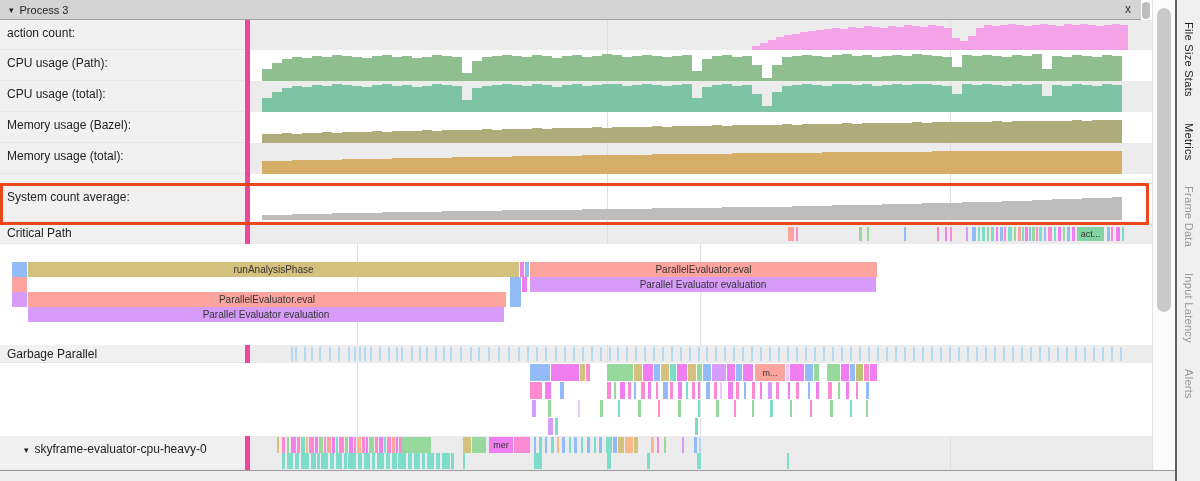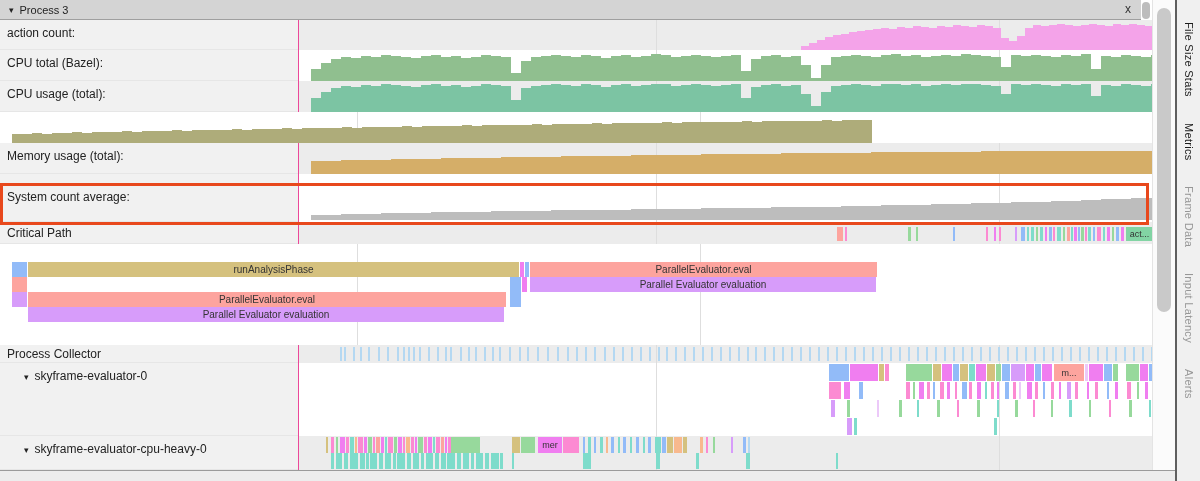--- a/index.html
+++ b/index.html
@@ -7,21 +7,21 @@
        font-family:"Liberation Sans", sans-serif; -webkit-font-smoothing:antialiased;}
   
   .process-header{position:absolute;left:0;top:0;width:1141px;height:20px;background:#d4d4d4;
        border-bottom:1px solid #9f9f9f;box-sizing:border-box;display:flex;align-items:center;}
   .process-header .tri{font-size:9px;color:#222;margin-left:9px;}
   .process-header .ttl{font-size:11px;color:#222;margin-left:6px;}
   .close-btn{position:absolute;right:6px;top:2px;font-size:12px;color:#333;width:14px;text-align:center;}
   
   .rows{position:absolute;left:0;top:20px;width:1152px;}
   .row{display:flex;}
-  .row-label{width:299px;box-sizing:border-box;background:#f1f1f1;border-right:1px solid #ec4899;
+  .row-label{width:250px;box-sizing:border-box;background:#f1f1f1;border-right:5px solid #ec4899;
        box-shadow:inset 0 -1px #e6e6e6;font-size:12px;color:#222;padding-left:7px;padding-top:6px;}
   .row-label .tri{font-size:9px;color:#222;margin-right:6px;}
   .indent{padding-left:24px;}
   .row-track{flex:1;position:relative;overflow:hidden;
        background-image:linear-gradient(#dedede,#dedede),linear-gradient(#dedede,#dedede);
        background-size:1px 100%,1px 100%;background-position:357px 0,700px 0;background-repeat:no-repeat;}
   .bg-gray{background-color:#ececec;} .bg-white{background-color:#ffffff;}
   .h30{height:30px}.h31{height:31px}.h48{height:48px}.h22{height:22px}.h101{height:101px}
   .h18{height:18px}.h73{height:73px}.h34{height:34px}
   .pt16{padding-top:16px}.pt4{padding-top:4px}.pt2{padding-top:2px}
@@ -63,38 +63,39 @@
     <div class="row h30">
       <div class="row-label"><span>action count:</span></div>
       <div class="row-track bg-gray h30">
           <svg width="376" height="30" style="position: absolute; left: 502px; bottom: 0px; display: block;">
             <path d="M0 30 L0 26 L8 26 L8 23 L16 23 L16 20 L24 20 L24 17 L32 17 L32 15 L40 15 L40 14 L48 14 L48 12 L56 12 L56 11 L64 11 L64 10 L72 10 L72 9 L80 9 L80 8 L88 8 L88 9 L96 9 L96 7 L104 7 L104 8 L112 8 L112 6 L120 6 L120 7 L128 7 L128 8 L136 8 L136 6 L144 6 L144 7 L152 7 L152 5 L160 5 L160 6 L168 6 L168 7 L176 7 L176 5 L184 5 L184 6 L192 6 L192 8 L200 8 L200 18 L208 18 L208 21 L216 21 L216 16 L224 16 L224 8 L232 8 L232 5 L240 5 L240 6 L248 6 L248 5 L256 5 L256 4 L264 4 L264 5 L272 5 L272 6 L280 6 L280 5 L288 5 L288 4 L296 4 L296 5 L304 5 L304 6 L312 6 L312 4 L320 4 L320 5 L328 5 L328 4 L336 4 L336 5 L344 5 L344 6 L352 6 L352 5 L360 5 L360 4 L368 4 L368 5 L376 5 L376 30 Z" fill="#f4a3e9"></path>
           </svg>
         </div>
     </div>
 
     <div class="row h31">
-      <div class="row-label"><span>CPU total (Bazel):</span></div>
+      <div class="row-label"><span>CPU usage (Path):</span></div>
       <div class="row-track bg-white h31">
           <svg width="860" height="31" style="position: absolute; left: 12px; bottom: 0px; display: block;">
             <path d="M0 31 L0 19 L10 19 L10 13 L20 13 L20 9 L30 9 L30 7 L40 7 L40 8 L50 8 L50 6 L60 6 L60 7 L70 7 L70 5 L80 5 L80 6 L90 6 L90 7 L100 7 L100 8 L110 8 L110 6 L120 6 L120 5 L130 5 L130 7 L140 7 L140 6 L150 6 L150 8 L160 8 L160 7 L170 7 L170 5 L180 5 L180 6 L190 6 L190 7 L200 7 L200 23 L210 23 L210 11 L220 11 L220 7 L230 7 L230 6 L240 6 L240 5 L250 5 L250 6 L260 6 L260 7 L270 7 L270 5 L280 5 L280 6 L290 6 L290 8 L300 8 L300 6 L310 6 L310 5 L320 5 L320 7 L330 7 L330 6 L340 6 L340 4 L350 4 L350 5 L360 5 L360 7 L370 7 L370 6 L380 6 L380 5 L390 5 L390 6 L400 6 L400 7 L410 7 L410 6 L420 6 L420 5 L430 5 L430 21 L440 21 L440 9 L450 9 L450 6 L460 6 L460 5 L470 5 L470 7 L480 7 L480 6 L490 6 L490 15 L500 15 L500 28 L510 28 L510 15 L520 15 L520 7 L530 7 L530 6 L540 6 L540 5 L550 5 L550 6 L560 6 L560 7 L570 7 L570 5 L580 5 L580 4 L590 4 L590 6 L600 6 L600 5 L610 5 L610 7 L620 7 L620 6 L630 6 L630 5 L640 5 L640 6 L650 6 L650 4 L660 4 L660 5 L670 5 L670 6 L680 6 L680 7 L690 7 L690 17 L700 17 L700 5 L710 5 L710 6 L720 6 L720 5 L730 5 L730 6 L740 6 L740 7 L750 7 L750 5 L760 5 L760 6 L770 6 L770 4 L780 4 L780 19 L790 19 L790 6 L800 6 L800 7 L810 7 L810 5 L820 5 L820 6 L830 6 L830 7 L840 7 L840 5 L850 5 L850 6 L860 6 L860 31 Z" fill="#90bf8f"></path>
           </svg>
         </div>
     </div>
 
     <div class="row h31">
       <div class="row-label"><span>CPU usage (total):</span></div>
       <div class="row-track bg-gray h31">
           <svg width="860" height="31" style="position: absolute; left: 12px; bottom: 0px; display: block;">
             <path d="M0 31 L0 17 L10 17 L10 11 L20 11 L20 7 L30 7 L30 5 L40 5 L40 6 L50 6 L50 4 L60 4 L60 5 L70 5 L70 3 L80 3 L80 4 L90 4 L90 5 L100 5 L100 6 L110 6 L110 4 L120 4 L120 3 L130 3 L130 5 L140 5 L140 4 L150 4 L150 6 L160 6 L160 5 L170 5 L170 3 L180 3 L180 4 L190 4 L190 5 L200 5 L200 19 L210 19 L210 7 L220 7 L220 5 L230 5 L230 4 L240 4 L240 3 L250 3 L250 4 L260 4 L260 5 L270 5 L270 3 L280 3 L280 4 L290 4 L290 6 L300 6 L300 4 L310 4 L310 3 L320 3 L320 5 L330 5 L330 4 L340 4 L340 3 L350 3 L350 3 L360 3 L360 5 L370 5 L370 4 L380 4 L380 3 L390 3 L390 4 L400 4 L400 5 L410 5 L410 4 L420 4 L420 3 L430 3 L430 17 L440 17 L440 6 L450 6 L450 4 L460 4 L460 3 L470 3 L470 5 L480 5 L480 4 L490 4 L490 13 L500 13 L500 25 L510 25 L510 11 L520 11 L520 5 L530 5 L530 4 L540 4 L540 3 L550 3 L550 4 L560 4 L560 5 L570 5 L570 3 L580 3 L580 3 L590 3 L590 4 L600 4 L600 3 L610 3 L610 5 L620 5 L620 4 L630 4 L630 3 L640 3 L640 4 L650 4 L650 3 L660 3 L660 3 L670 3 L670 4 L680 4 L680 5 L690 5 L690 13 L700 13 L700 3 L710 3 L710 4 L720 4 L720 3 L730 3 L730 4 L740 4 L740 5 L750 5 L750 3 L760 3 L760 4 L770 4 L770 3 L780 3 L780 15 L790 15 L790 4 L800 4 L800 5 L810 5 L810 3 L820 3 L820 4 L830 4 L830 5 L840 5 L840 3 L850 3 L850 4 L860 4 L860 31 Z" fill="#7cc4a3"></path>
           </svg>
         </div>
     </div>
 
     <div class="row h31">
+      <div class="row-label"><span>Memory usage (Bazel):</span></div>
       <div class="row-track bg-white h31">
           <svg width="860" height="31" style="position: absolute; left: 12px; bottom: 0px; display: block;">
             <path d="M0 31 L0 22 L10 22 L10 22 L20 22 L20 21 L30 21 L30 22 L40 22 L40 21 L50 21 L50 21 L60 21 L60 20 L70 20 L70 21 L80 21 L80 20 L90 20 L90 20 L100 20 L100 20 L110 20 L110 19 L120 19 L120 20 L130 20 L130 19 L140 19 L140 19 L150 19 L150 19 L160 19 L160 18 L170 18 L170 19 L180 19 L180 18 L190 18 L190 18 L200 18 L200 18 L210 18 L210 18 L220 18 L220 17 L230 17 L230 18 L240 18 L240 17 L250 17 L250 17 L260 17 L260 17 L270 17 L270 16 L280 16 L280 17 L290 17 L290 16 L300 16 L300 16 L310 16 L310 16 L320 16 L320 16 L330 16 L330 15 L340 15 L340 16 L350 16 L350 15 L360 15 L360 15 L370 15 L370 15 L380 15 L380 15 L390 15 L390 14 L400 14 L400 15 L410 15 L410 14 L420 14 L420 14 L430 14 L430 14 L440 14 L440 14 L450 14 L450 13 L460 13 L460 14 L470 14 L470 13 L480 13 L480 13 L490 13 L490 13 L500 13 L500 13 L510 13 L510 13 L520 13 L520 12 L530 12 L530 13 L540 13 L540 12 L550 12 L550 12 L560 12 L560 12 L570 12 L570 12 L580 12 L580 11 L590 11 L590 12 L600 12 L600 11 L610 11 L610 11 L620 11 L620 11 L630 11 L630 11 L640 11 L640 11 L650 11 L650 10 L660 10 L660 11 L670 11 L670 10 L680 10 L680 10 L690 10 L690 10 L700 10 L700 10 L710 10 L710 10 L720 10 L720 10 L730 10 L730 9 L740 9 L740 10 L750 10 L750 9 L760 9 L760 9 L770 9 L770 9 L780 9 L780 9 L790 9 L790 9 L800 9 L800 9 L810 9 L810 8 L820 8 L820 9 L830 9 L830 8 L840 8 L840 8 L850 8 L850 8 L860 8 L860 31 Z" fill="#aeac7a"></path>
           </svg>
         </div>
     </div>
 
     <div class="row h31">
       <div class="row-label"><span>Memory usage (total):</span></div>
       <div class="row-track bg-gray h31">
@@ -171,21 +172,21 @@
           <div class="bar" style="left: 522px; width: 5px; top: 33px; background: rgb(240, 126, 240);"></div>
           <div class="bar" style="left: 530px; width: 346px; top: 33px; background: rgb(215, 156, 250);">Parallel Evaluator evaluation</div>
           <div class="bar" style="left: 12px; width: 15px; top: 48px; background: rgb(215, 156, 250);"></div>
           <div class="bar" style="left: 28px; width: 478px; top: 48px; background: rgb(253, 164, 158);">ParallelEvaluator.eval</div>
           <div class="bar" style="left: 510px; width: 11px; top: 48px; background: rgb(146, 187, 248);"></div>
           <div class="bar" style="left: 28px; width: 476px; top: 63px; background: rgb(215, 156, 250);">Parallel Evaluator evaluation</div>
         </div>
     </div>
 
     <div class="row h18">
-      <div class="row-label pt2"><span>Process Collector</span></div>
+      <div class="row-label pt2"><span>Garbage Parallel</span></div>
       <div class="row-track bg-gray h18">
         <div class="band" style="top:2px;height:14px;">
             <div class="sliver" style="left: 41px; width: 2px; background: rgb(180, 216, 242);"></div>
             <div class="sliver" style="left: 45px; width: 2px; background: rgb(180, 216, 242);"></div>
             <div class="sliver" style="left: 54px; width: 2px; background: rgb(180, 216, 242);"></div>
             <div class="sliver" style="left: 61px; width: 2px; background: rgb(180, 216, 242);"></div>
             <div class="sliver" style="left: 69px; width: 2px; background: rgb(180, 216, 242);"></div>
             <div class="sliver" style="left: 79px; width: 2px; background: rgb(180, 216, 242);"></div>
             <div class="sliver" style="left: 88px; width: 2px; background: rgb(180, 216, 242);"></div>
             <div class="sliver" style="left: 98px; width: 2px; background: rgb(180, 216, 242);"></div>
@@ -275,21 +276,20 @@
             <div class="sliver" style="left: 834px; width: 2px; background: rgb(180, 216, 242);"></div>
             <div class="sliver" style="left: 843px; width: 2px; background: rgb(180, 216, 242);"></div>
             <div class="sliver" style="left: 852px; width: 2px; background: rgb(180, 216, 242);"></div>
             <div class="sliver" style="left: 861px; width: 2px; background: rgb(180, 216, 242);"></div>
             <div class="sliver" style="left: 870px; width: 2px; background: rgb(180, 216, 242);"></div>
           </div>
       </div>
     </div>
 
     <div class="row h73">
-      <div class="row-label indent"><span class="tri">▾</span><span>skyframe-evaluator-0</span></div>
       <div class="row-track bg-white h73">
         <div class="band" style="top:1px;height:17px;">
             <div class="sliver" style="left: 530px; width: 20px; background: rgb(146, 187, 248);"></div>
             <div class="sliver" style="left: 551px; width: 28px; background: rgb(240, 126, 240);"></div>
             <div class="sliver" style="left: 580px; width: 5px; background: rgb(213, 193, 126);"></div>
             <div class="sliver" style="left: 586px; width: 4px; background: rgb(252, 138, 210);"></div>
             <div class="sliver" style="left: 607px; width: 26px; background: rgb(151, 217, 156);"></div>
             <div class="sliver" style="left: 634px; width: 8px; background: rgb(213, 193, 126);"></div>
             <div class="sliver" style="left: 643px; width: 10px; background: rgb(240, 126, 240);"></div>
             <div class="sliver" style="left: 654px; width: 6px; background: rgb(146, 187, 248);"></div>

